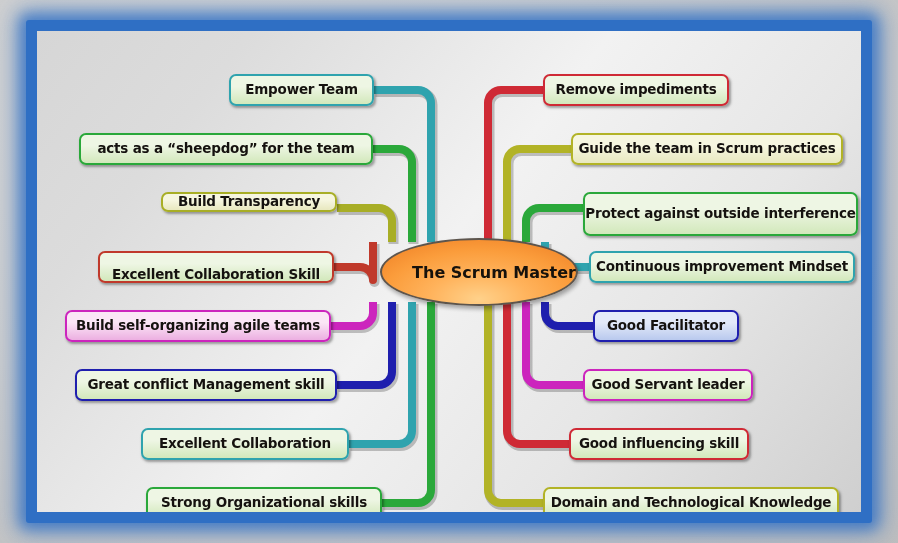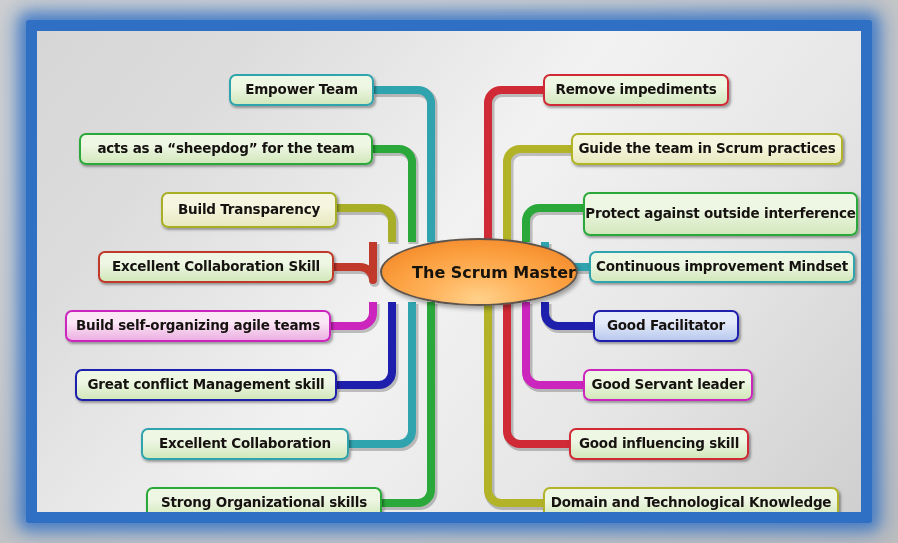--- a/index.html
+++ b/index.html
@@ -228,24 +228,24 @@
         </g>
     </svg>
 
     <div id="nodes">
         <div class="node" style="left: 192px; top: 43px; width: 145px; height: 32px; border-color: rgb(47, 163, 174); background: linear-gradient(rgb(238, 246, 228) 0%, rgb(238, 246, 228) 38%, rgb(210, 232, 187) 100%);">
           <span>Empower Team</span>
         </div>
         <div class="node" style="left: 42px; top: 102px; width: 294px; height: 32px; border-color: rgb(42, 168, 58); background: linear-gradient(rgb(238, 246, 228) 0%, rgb(238, 246, 228) 38%, rgb(210, 232, 187) 100%);">
           <span>acts as a “sheepdog” for the team</span>
         </div>
-        <div class="node" style="left: 124px; top: 161px; width: 176px; height: 36px; border-color: rgb(168, 174, 38); background: linear-gradient(rgb(246, 246, 224) 0%, rgb(246, 246, 224) 38%, rgb(232, 232, 191) 100%);">
+        <div class="node" style="left: 124px; top: 161px; width: 176px; height: 20px; border-color: rgb(168, 174, 38); background: linear-gradient(rgb(246, 246, 224) 0%, rgb(246, 246, 224) 38%, rgb(232, 232, 191) 100%);">
           <span>Build Transparency</span>
         </div>
-        <div class="node" style="left: 61px; top: 220px; width: 236px; height: 32px; border-color: rgb(192, 57, 43); background: linear-gradient(rgb(238, 246, 228) 0%, rgb(238, 246, 228) 38%, rgb(210, 232, 187) 100%);">
+        <div class="node" style="left: 61px; top: 220px; width: 236px; height: 32px; border-color: rgb(192, 57, 43); background: linear-gradient(rgb(238, 246, 228) 0%, rgb(238, 246, 228) 38%, rgb(210, 232, 187) 100%); align-items: flex-end;">
           <span>Excellent Collaboration Skill</span>
         </div>
         <div class="node" style="left: 28px; top: 279px; width: 266px; height: 32px; border-color: rgb(204, 37, 189); background: linear-gradient(rgb(251, 230, 246) 0%, rgb(251, 230, 246) 38%, rgb(236, 175, 225) 100%);">
           <span>Build self-organizing agile teams</span>
         </div>
         <div class="node" style="left: 38px; top: 338px; width: 262px; height: 32px; border-color: rgb(31, 31, 174); background: linear-gradient(rgb(238, 246, 228) 0%, rgb(238, 246, 228) 38%, rgb(210, 232, 187) 100%);">
           <span>Great conflict Management skill</span>
         </div>
         <div class="node" style="left: 104px; top: 397px; width: 208px; height: 32px; border-color: rgb(47, 163, 174); background: linear-gradient(rgb(238, 246, 228) 0%, rgb(238, 246, 228) 38%, rgb(210, 232, 187) 100%);">
           <span>Excellent Collaboration</span>

